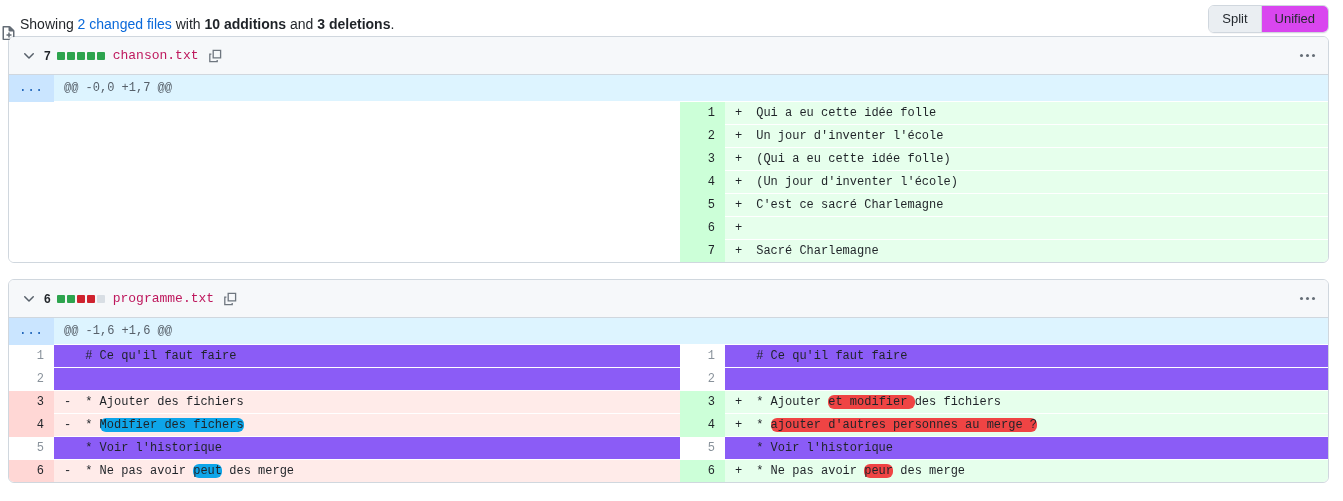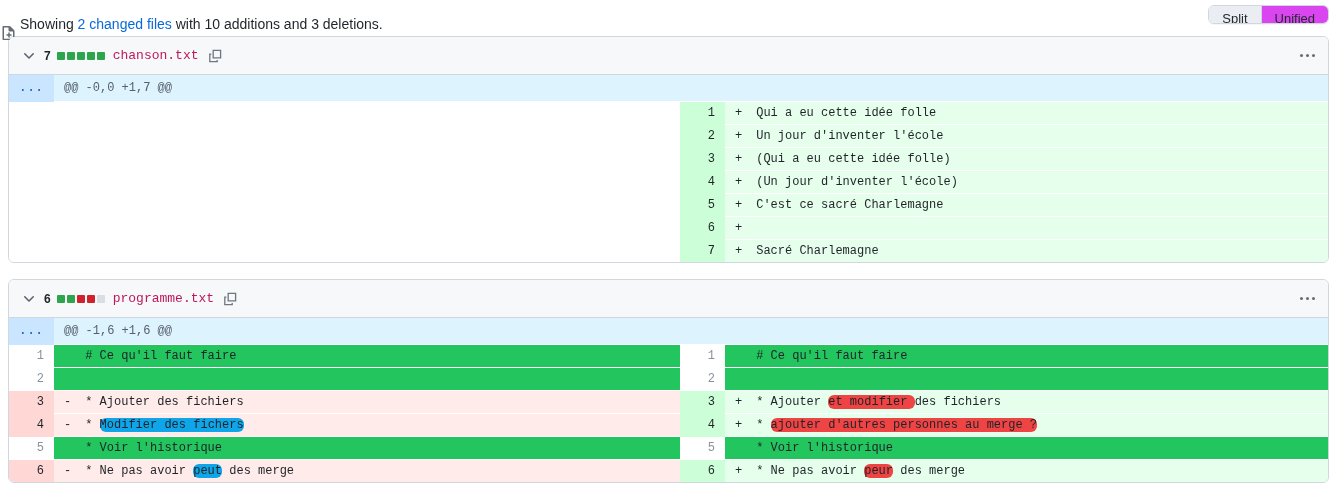--- a/index.html
+++ b/index.html
@@ -23,41 +23,41 @@
   }
   .summary {
     display: flex;
     align-items: center;
     gap: 0px;
     font-size: 14px;
     line-height: 36px;
     padding-left: 1px;
   }
   .summary .txt { white-space: pre; }
-  .summary .bold { font-weight: 400; }
+  .summary .bold { font-weight: 700; }
   .summary .link { color: #0969da; font-weight: 400; }
 
   .icon-filediff {
     width: 16px; height: 16px;
     display: inline-block;
     margin-right: 3px;
     position: relative;
     top: 2px;
     flex: 0 0 16px;
   }
 
   .seg-group {
     position: absolute;
     right: 14px;
     top: 5px;
     display: flex;
     border: 1px solid #d0d7de;
     border-radius: 6px;
     overflow: hidden;
-    height: 19px;
+    height: 28px;
     box-shadow: 0 1px 0 rgba(31,35,40,0.04);
   }
   .seg-btn {
     font-family: "Liberation Sans", sans-serif;
     font-size: 13px;
     font-weight: 500;
     color: #24292f;
     background: #d946ef;
     border: none;
     padding: 0 13px;
@@ -182,21 +182,21 @@
   tr.hunk td.num {
     background: #cae5ff;
     color: #0550ae;
     text-align: center;
     padding-right: 4px;
     letter-spacing: 1px;
   }
   tr.hunk td.code { color: #57606a; }
 
   tr.ctx td.num   { background: #ffffff; }
-  tr.ctx td.code  { background: #22c55e; }
+  tr.ctx td.code  { background: #8b5cf6; }
 
   td.num.add { background: #ccffd8; color: #1f2328; }
   td.code.add { background: #e6ffec; }
   td.num.del { background: #ffd7d5; color: #1f2328; }
   td.code.del { background: #ffebe9; }
 
   td.num.blank, td.code.blank { background: #ffffff; }
 
   .wa { background: #ef4444; border-radius: 6px; }
   .wd { background: #0ea5e9; border-radius: 6px; }

